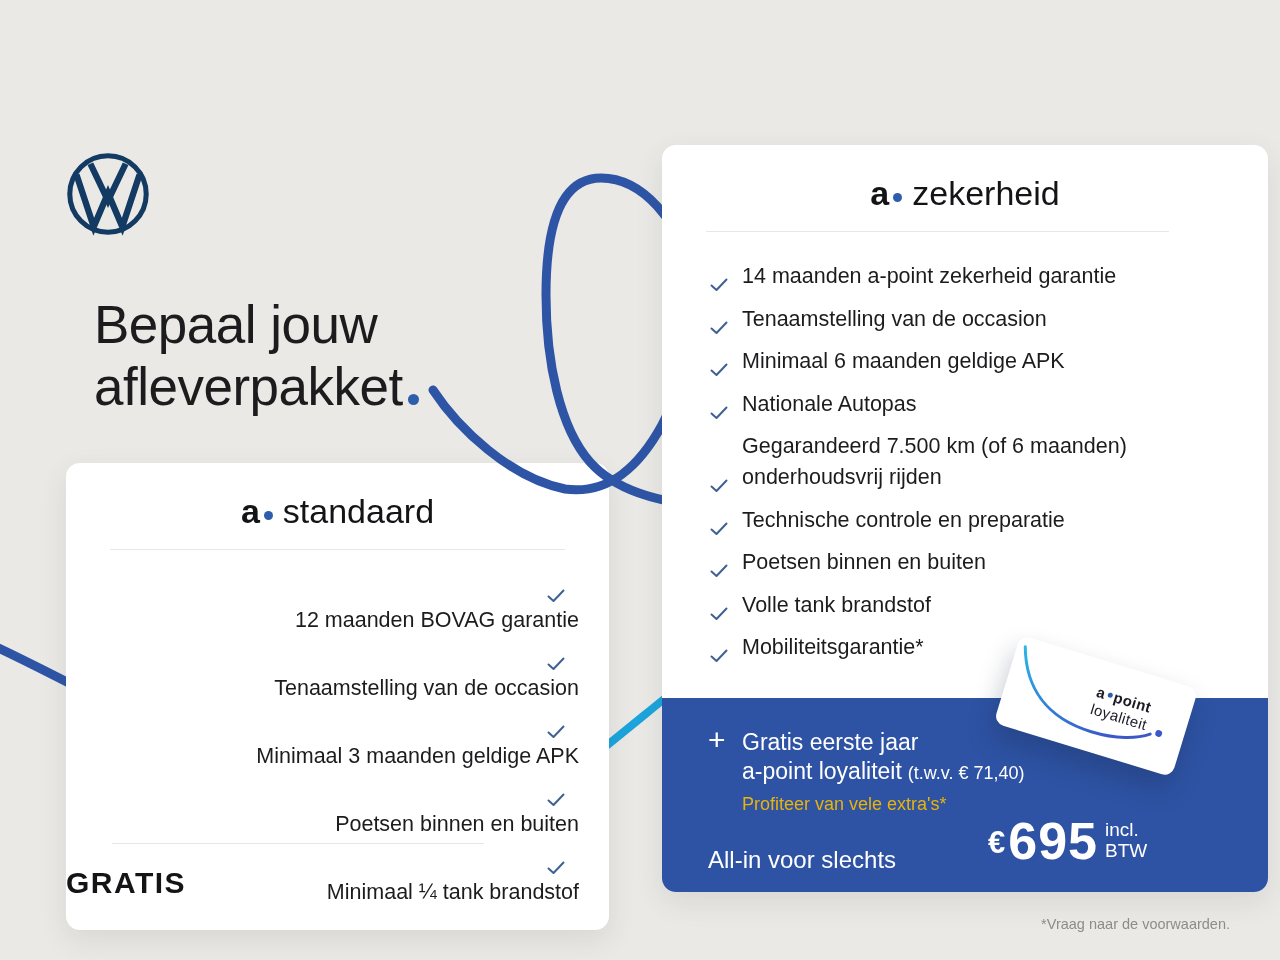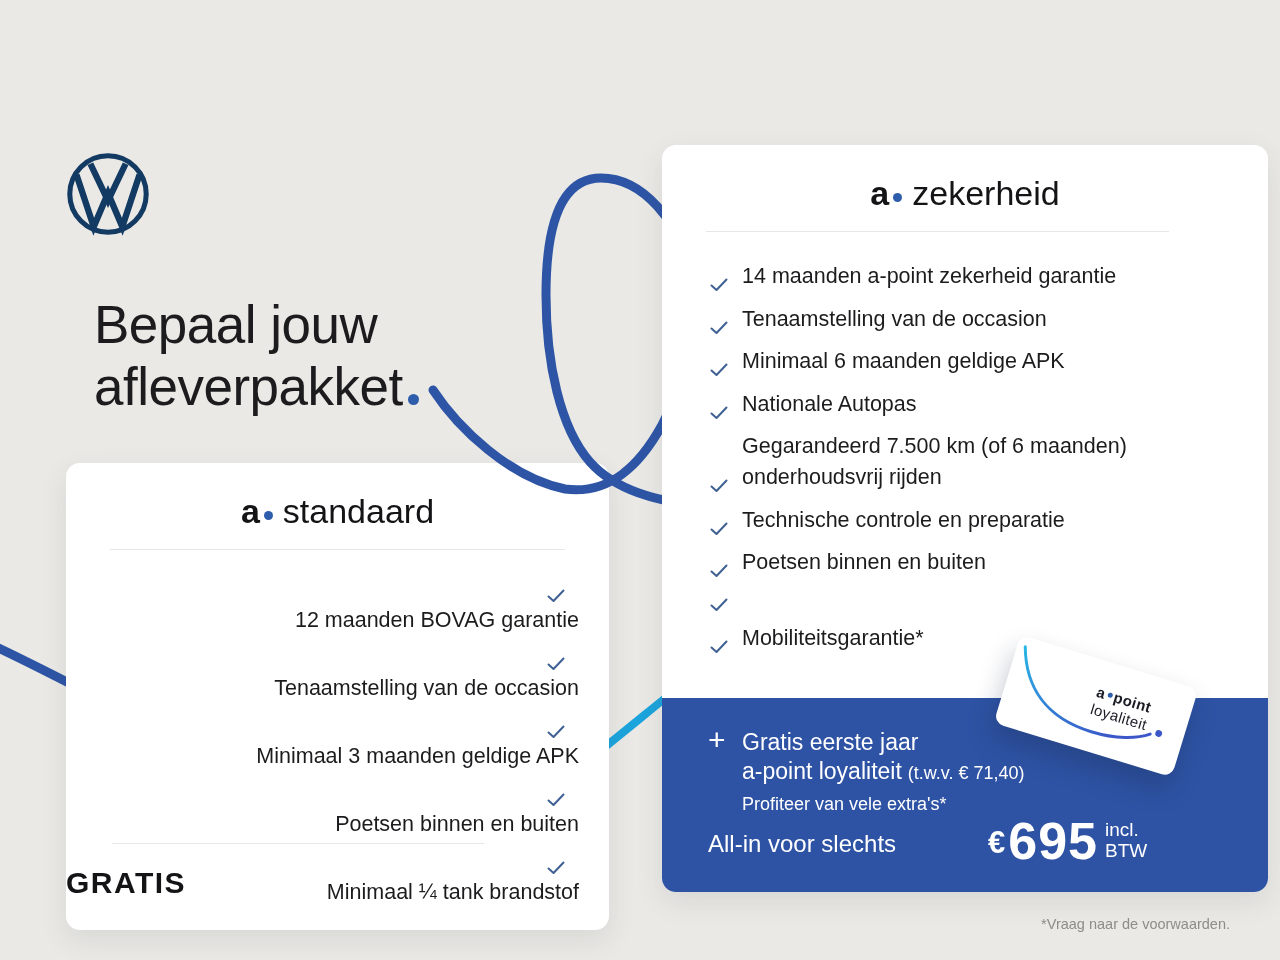--- a/index.html
+++ b/index.html
@@ -49,22 +49,22 @@
   .price-free{position:absolute;top:403px;left:0;right:0;
     font-size:30px;font-weight:700;letter-spacing:1.5px;color:#141417;}
 
   
   .promo{position:absolute;left:0;right:0;top:553px;height:194px;background:#2e53a4;
     border-radius:0 0 14px 14px;color:#fff;}
   .plus-icon{position:absolute;left:46px;top:27px;font-size:30px;line-height:30px;font-weight:300;}
   .promo-lines{position:absolute;left:80px;top:30px;}
   .promo-line1,.promo-line2{font-size:23px;line-height:29px;font-weight:500;}
   .promo-note{font-size:18px;font-weight:400;margin-left:6px;}
-  .promo-sub{font-size:18px;line-height:26px;margin-top:3px;color:#ffffff;font-weight:400;}
-  .allin{position:absolute;left:46px;top:132px;font-size:24px;font-weight:500;}
+  .promo-sub{font-size:18px;line-height:26px;margin-top:3px;color:#eab308;font-weight:400;}
+  .allin{position:absolute;left:46px;top:148px;font-size:24px;font-weight:500;}
   .price{position:absolute;left:326px;top:114px;white-space:nowrap;text-align:right;}
   .price .cur{font-size:31px;font-weight:700;vertical-align:6px;margin-right:3px;}
   .price .amt{font-size:52px;font-weight:700;line-height:58px;letter-spacing:1px;}
   .vat{position:absolute;left:443px;top:121px;font-size:19px;line-height:21px;font-weight:400;}
   .vat span{display:block;}
 
   
   .loyalty-card{position:absolute;left:341px;top:515px;width:186px;height:92px;background:#fff;
     border-radius:10px;transform:rotate(17deg);box-shadow:0 14px 26px rgba(20,30,60,.25);}
   .lc-svg{position:absolute;left:0;top:0;width:186px;height:92px;}
@@ -202,20 +202,21 @@
           <svg class="check" viewBox="0 0 18 14">
             <path d="M1.5 7.5 L6.5 12 L16.5 1.5"></path>
           </svg>
           <span class="feature-text">Poetsen binnen en buiten</span>
         </li>
 
         <li class="feature">
           <svg class="check" viewBox="0 0 18 14">
             <path d="M1.5 7.5 L6.5 12 L16.5 1.5"></path>
           </svg>
+          <span class="feature-text">Volle tank brandstof</span>
         </li>
 
         <li class="feature">
           <svg class="check" viewBox="0 0 18 14">
             <path d="M1.5 7.5 L6.5 12 L16.5 1.5"></path>
           </svg>
           <span class="feature-text">Mobiliteitsgarantie*</span>
         </li>
       </ul>
 

